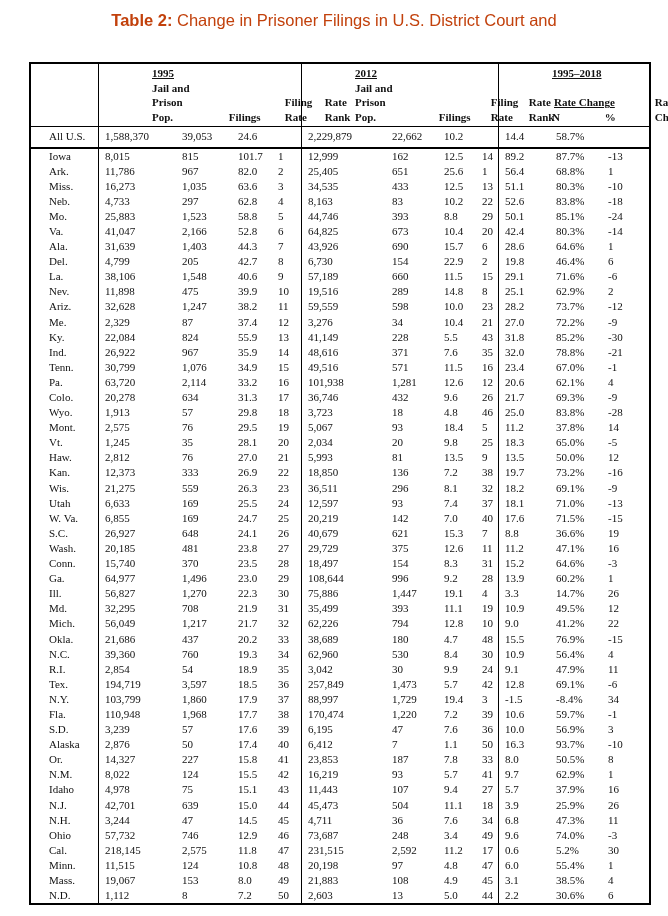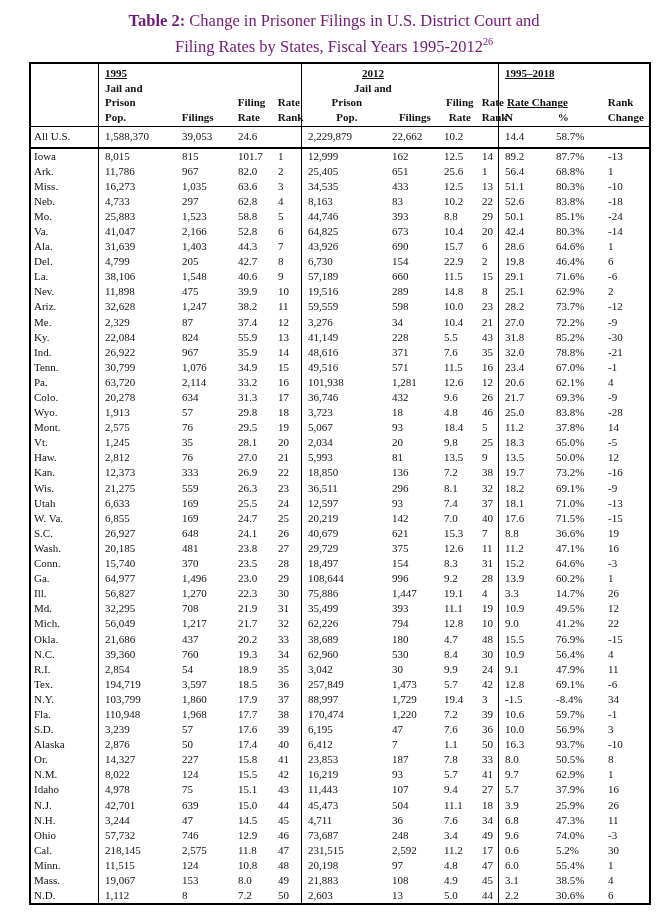--- a/index.html
+++ b/index.html
@@ -3,66 +3,65 @@
 <meta charset="utf-8">
 <style>
   html,body { margin:0; padding:0; background:#ffffff; }
   .page {
     position:relative; width:668px; height:916px; background:#ffffff;
     font-family:"Liberation Serif", serif; color:#111; overflow:hidden;
   }
   
   .title-block {
     position:absolute; top:10px; left:0; width:668px; text-align:center;
-    font-family:Liberation Serif, serif; font-size:16.5px; line-height:21px;
-    color:#701a75;
+    font-family:Liberation Sans, sans-serif; font-size:16.5px; line-height:21px;
+    color:#c2410c;
   }
   .title-block b { font-weight:bold; }
   .title-block sup { font-size:10px; }
   
   .ptable {
     position:absolute; left:29px; top:62px; width:618px;
     border:2.5px solid #000; background:#fff;
     font-size:11px;
   }
   .grid12 {
     display:grid;
     grid-template-columns:67px 78px 56px 40px 29px 85px 52px 38px 22px 52px 52px 45px;
   }
   .gsep { border-left:1.2px solid #000; }
   
   .thead { height:62px; border-bottom:1.5px solid #000; font-weight:bold; }
   .h-state { grid-column:1; display:flex; align-items:flex-end; padding:0 0 2px 5px; }
   .g95 { grid-column:2 / span 4; }
-  .g12 { grid-column:6 / span 4;text-align:center; }
+  .g12 { grid-column:6 / span 4; }
   .gch { grid-column:10 / span 3; }
-  .hgrid { display:grid; grid-template-rows:repeat(4,14.6px); padding-top:3px; }
+  .hgrid { display:grid; grid-template-rows:repeat(4,14.6px); padding-top:3px;margin-left:47px; }
   .g95 .hgrid { grid-template-columns:76.8px 56px 40px 29px; }
   .g12 .hgrid { grid-template-columns:83.8px 52px 38px 22px; }
   .gch .hgrid { grid-template-columns:50.8px 52px 45px; }
   .hgrid span { padding-left:6px; white-space:nowrap; overflow:visible; display:block; }
   .r1{grid-row:1}.r2{grid-row:2}.r3{grid-row:3}.r4{grid-row:4}
   .c1{grid-column:1}.c2{grid-column:2}.c3{grid-column:3}.c4{grid-column:4}
   .sp2{grid-column:1 / span 2}.sp3{grid-column:1 / span 3}
   .u { text-decoration:underline; }
   .ctr { text-align:left; padding-left:8px !important; }
   
   .trow { height:15.1px; line-height:15.1px; }
   .trow > div { padding-left:6px; white-space:nowrap; overflow:visible; }
-  .trow > .statecell { padding-left:3px; }
+  .trow > .statecell { padding-left:3px;margin-left:15px; }
   .allus { height:19.5px; line-height:19.5px; border-bottom:2.2px solid #000; }
 </style>
 </head>
 <body>
 
 <div class="page">
 
   <div class="title-block">
     <div><b>Table 2:</b><span> Change in Prisoner Filings in U.S. District Court and</span></div>
-    <div><span>Filing Rates by States, Fiscal Years 1995-2012</span><sup>26</sup></div>
   </div>
 
   <div class="ptable">
 
     <div class="thead grid12">
 
       <div class="g95 gsep">
         <div class="hgrid">
           <span class="r1 sp2 u">1995</span>
           <span class="r2 sp2">Jail and</span>

